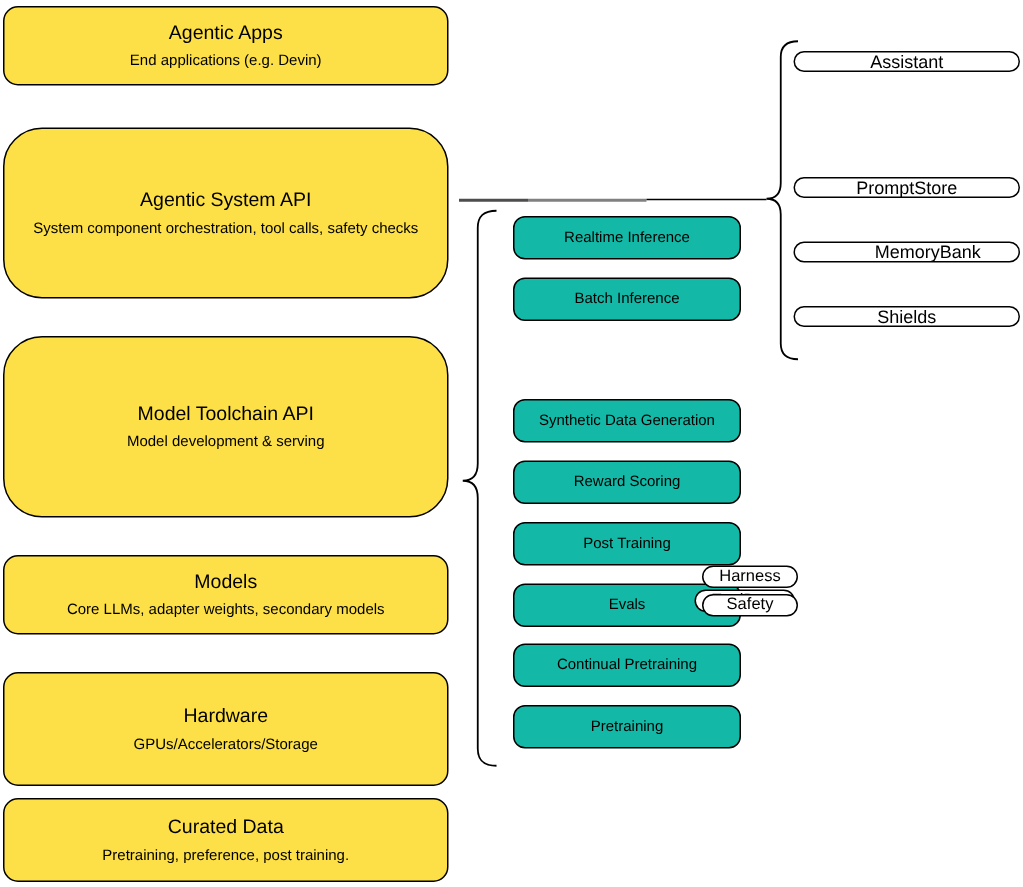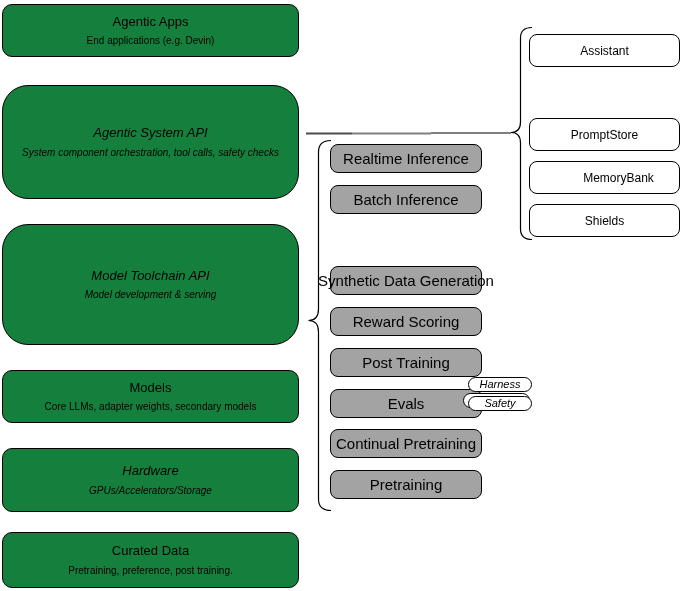--- a/index.html
+++ b/index.html
@@ -22,61 +22,61 @@
     top: 0;
     width: 682px;
     height: 591px;
     pointer-events: none;
   }
   .box {
     position: absolute;
     left: 2px;
     width: 297px;
     border: 1px solid #000;
-    background: #15803d;
+    background: #fde047;
     box-sizing: border-box;
     display: flex;
     flex-direction: column;
     align-items: center;
     justify-content: center;
     text-align: center;
   }
   .r-sm { border-radius: 10px; }
-  .r-lg { border-radius: 26px; font-style: italic; }
+  .r-lg { border-radius: 26px; }
   .title {
     font-size: 13px;
     line-height: 1.15;
     white-space: nowrap;
   }
   .subtitle {
     font-size: 10px;
     line-height: 1.1;
     margin-top: 6px;
     white-space: nowrap;
   }
   .mid-node {
     position: absolute;
-    left: 330px;
+    left: 342px;
     width: 152px;
     height: 29px;
     border: 1px solid #000;
     border-radius: 8px;
-    background: #a3a3a3;
+    background: #14b8a6;
     box-sizing: border-box;
     display: flex;
     align-items: center;
     justify-content: center;
-    font-size: 15px;
+    font-size: 10px;
     white-space: nowrap;
   }
   .right-node {
     position: absolute;
     left: 529px;
     width: 151px;
-    height: 33px;
+    height: 14px;
     border: 1px solid #000;
     border-radius: 8px;
     background: #fff;
     box-sizing: border-box;
     display: flex;
     align-items: center;
     justify-content: center;
     font-size: 12px;
     white-space: nowrap;
   }
@@ -86,21 +86,20 @@
     border-radius: 999px;
     background: #fff;
     box-sizing: border-box;
     display: flex;
     align-items: center;
     justify-content: center;
     font-size: 11px;
     line-height: 1;
     white-space: nowrap;
     z-index: 3;
-    font-style: italic;
   }
 </style>
 </head>
 <body>
 
 <div class="canvas">
 
   <svg class="overlay" width="682" height="591" viewBox="0 0 682 591">
     <line x1="306" y1="133.5" x2="352" y2="133.5" stroke-width="2" stroke="#4d4d4d"></line>
     <line x1="352" y1="133.5" x2="431" y2="133.5" stroke-width="2" stroke="#808080"></line>
@@ -122,21 +121,21 @@
   <div class="box r-lg" style="top:224px;height:121px;">
     <div class="title">Model Toolchain API</div>
     <div class="subtitle">Model development &amp; serving</div>
   </div>
 
   <div class="box r-sm" style="top:370px;height:53px;">
     <div class="title">Models</div>
     <div class="subtitle">Core LLMs, adapter weights, secondary models</div>
   </div>
 
-  <div class="box r-sm" style="top:448px;height:64px;font-style:italic;">
+  <div class="box r-sm" style="top:448px;height:76px;">
     <div class="title">Hardware</div>
     <div class="subtitle">GPUs/Accelerators/Storage</div>
   </div>
 
   <div class="box r-sm" style="top:532px;height:56px;">
     <div class="title">Curated Data</div>
     <div class="subtitle">Pretraining, preference, post training.</div>
   </div>
 
   <div class="mid-node" style="top:144px;">Realtime Inference</div>

